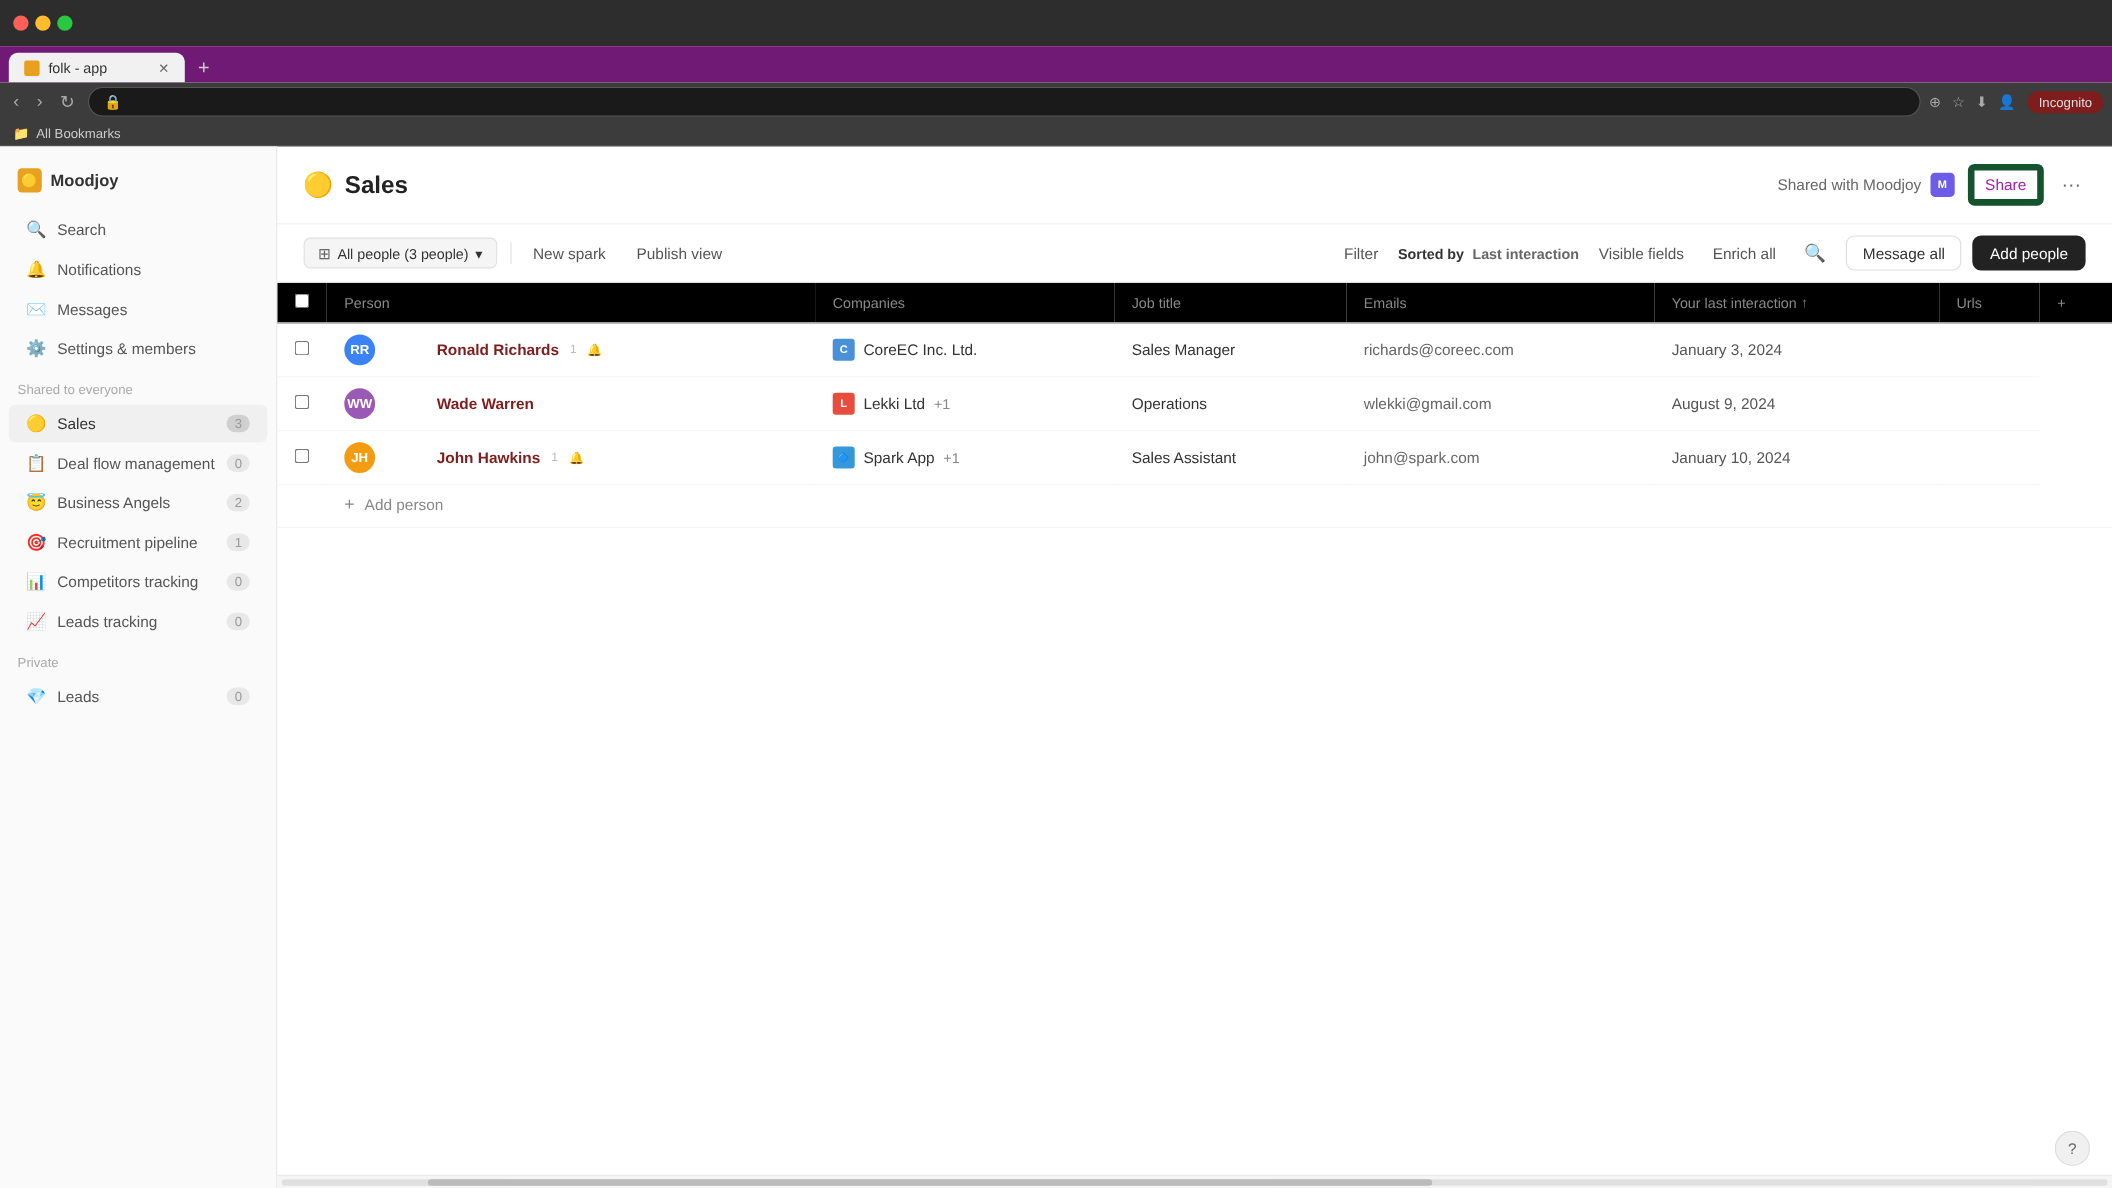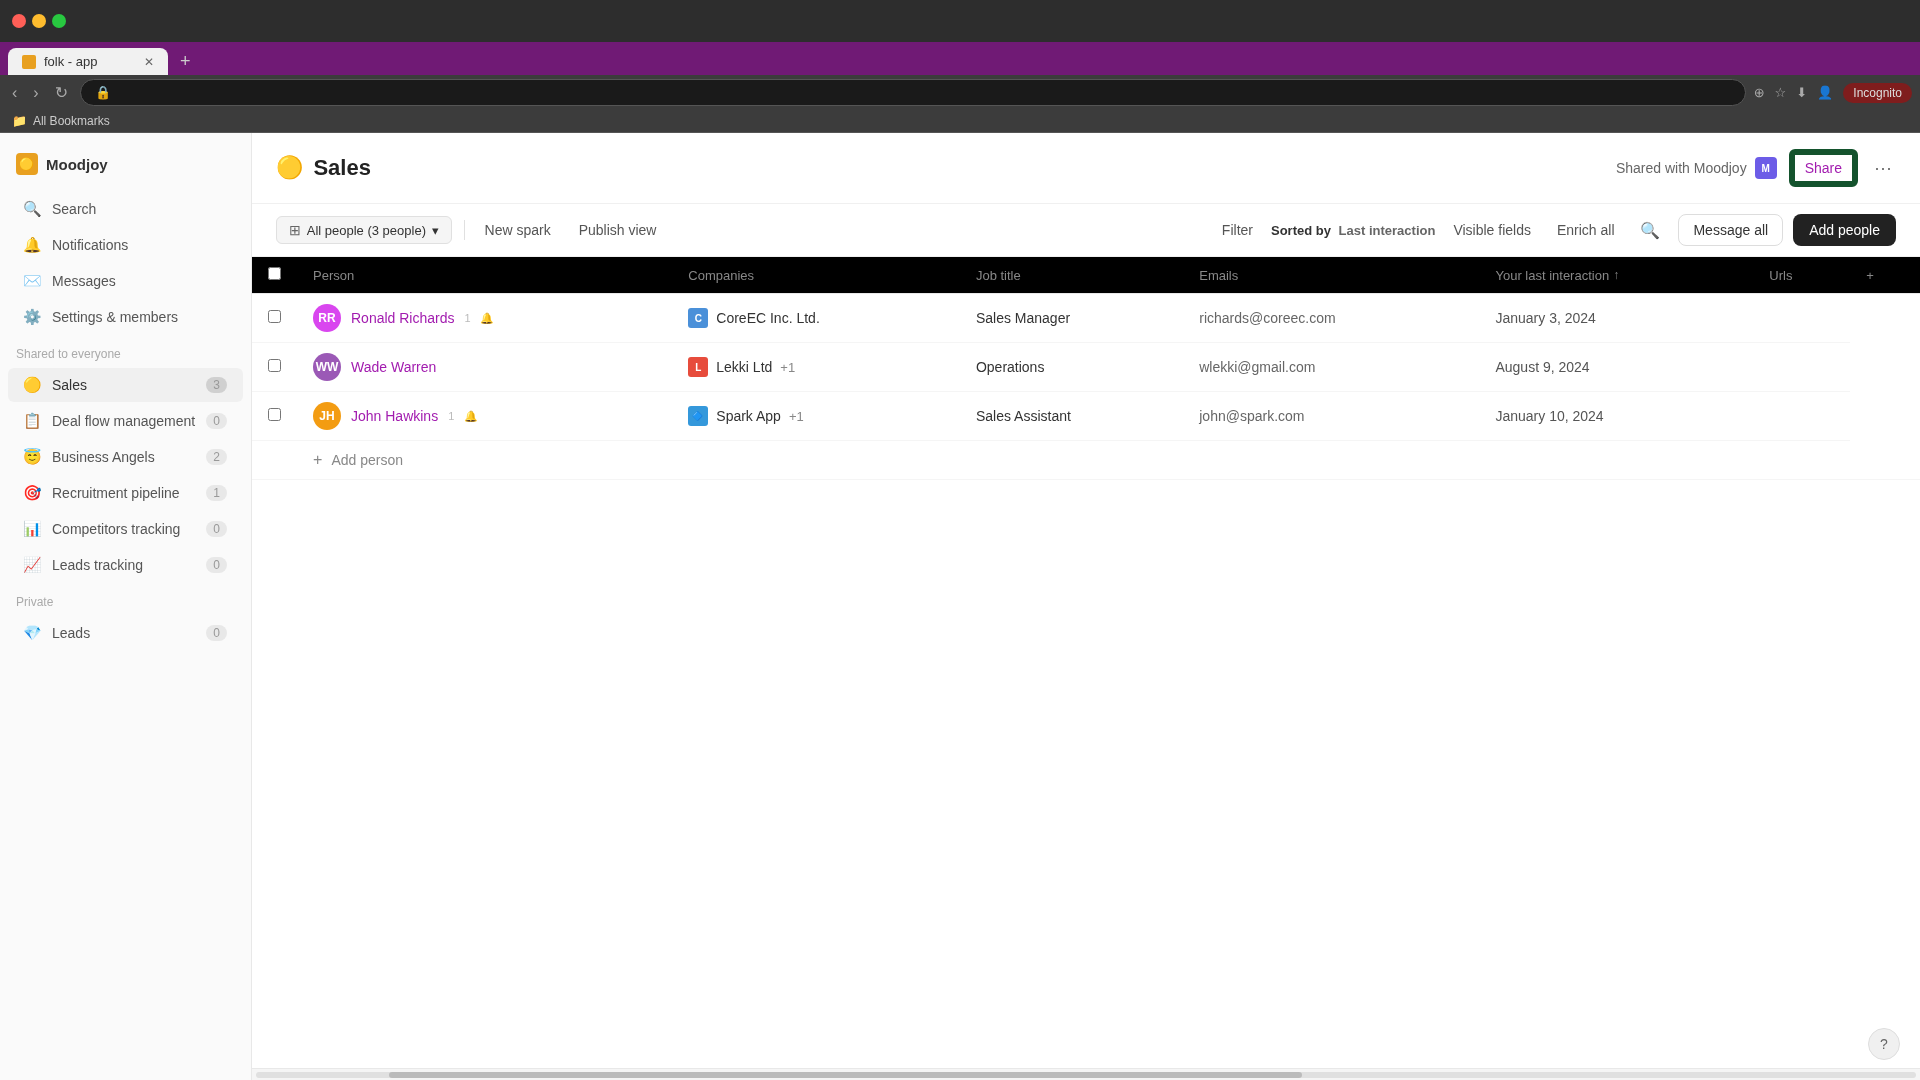--- a/index.html
+++ b/index.html
@@ -70,21 +70,21 @@
 
     
     .table-container { flex: 1; overflow: auto; }
     table { width: 100%; border-collapse: collapse; }
     thead tr { border-bottom: 1px solid #e8e8e8; }
     th { padding: 10px 16px; text-align: left; font-size: 13px; font-weight: 500; color: #888; background: #000000; white-space: nowrap; }
     th .th-inner { display: flex; align-items: center; gap: 4px; }
     td { padding: 10px 16px; border-bottom: 1px solid #f5f5f5; font-size: 14px; color: #333; vertical-align: middle; }
     .person-cell { display: flex; align-items: center; gap: 10px; }
     .person-avatar { width: 28px; height: 28px; border-radius: 50%; display: flex; align-items: center; justify-content: center; font-size: 12px; font-weight: 600; color: white; flex-shrink: 0; }
-    .person-name { font-weight: 400; color: #a21caf; }
+    .person-name { font-weight: 700; color: #7f1d1d; margin-left: 46px; }
     .meta-icon { font-size: 11px; color: #bbb; }
     .company-cell { display: flex; align-items: center; gap: 8px; }
     .company-logo { width: 20px; height: 20px; border-radius: 3px; display: flex; align-items: center; justify-content: center; font-size: 10px; font-weight: 700; color: white; flex-shrink: 0; }
     .company-extra { color: #888; font-size: 13px; }
     .email-text { color: #666; }
     .date-text { color: #555; }
     .sort-arrow { font-size: 12px; color: #888; }
     .checkbox-col { width: 40px; }
     .add-person-row td { color: #888; cursor: pointer; }
     .add-plus { font-size: 16px; margin-right: 6px; }
@@ -291,21 +291,21 @@
           </tr>
         </thead>
         <tbody>
 
           <tr class="table-row">
             <td>
               <input type="checkbox" style="">
             </td>
             <td>
               <div class="person-cell">
-                <div class="person-avatar" style="background:#d946ef;">RR</div>
+                <div class="person-avatar" style="background:#3b82f6;">RR</div>
                 <span class="person-name">Ronald Richards</span>
                 <span class="meta-icon">1</span>
                 <span class="meta-icon">🔔</span>
               </div>
             </td>
             <td>
               <div class="company-cell">
                 <div class="company-logo" style="background:#4a90d9;">C</div>
                 <span>CoreEC Inc. Ltd.</span>
               </div>

